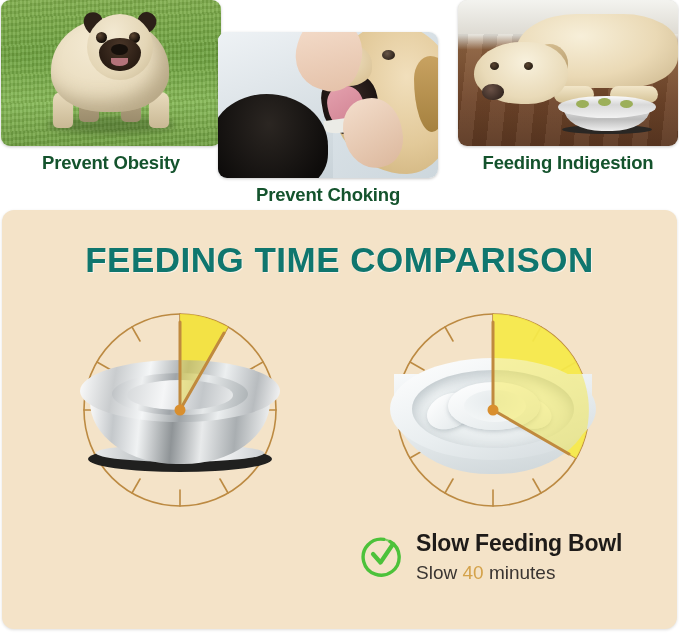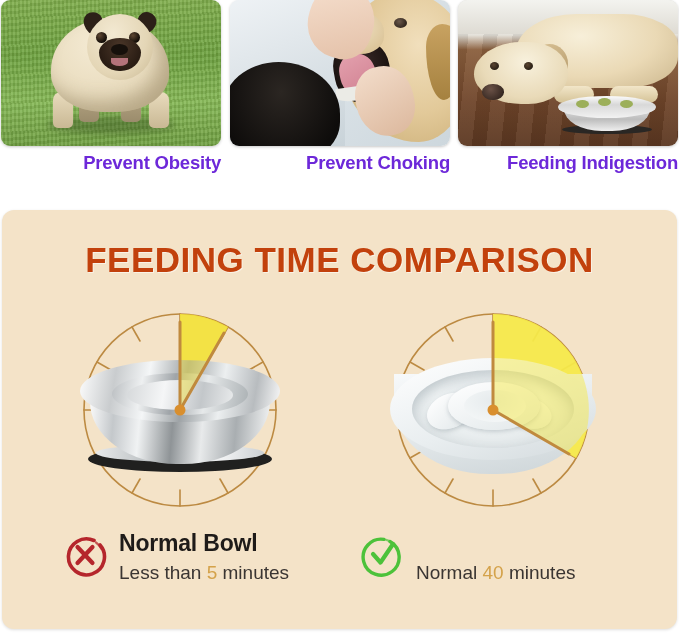--- a/index.html
+++ b/index.html
@@ -22,41 +22,41 @@
     width: 679px;
     height: 192px;
   }
   .photo-cell {
     position: absolute;
     top: 0;
     width: 220px;
     height: 146px;
   }
   .photo-cell.c1 { left: 1px; }
-  .photo-cell.c2 { left: 230px; }
+  .photo-cell.c2 { left: 218px; margin-top: 32px; }
   .photo-cell.c3 { left: 458px; }
 
   .photo {
     position: absolute;
     left: 0; top: 0;
     width: 100%;
     height: 100%;
     border-radius: 9px;
     overflow: hidden;
     box-shadow: 0 1px 3px rgba(0,0,0,0.22);
   }
   .photo-caption {
     position: absolute;
     top: 152px;
     left: 0;
     width: 100%;
-    text-align: right;
+    text-align: center;
     font-size: 18.5px;
     font-weight: bold;
-    color: #6d28d9;
+    color: #14532d;
     letter-spacing: -0.2px;
     white-space: nowrap;
   }
 
   
   .ph-grass {
     position: absolute; inset: 0;
     background:
       repeating-linear-gradient(88deg, rgba(255,255,255,0.07) 0 2px, rgba(0,0,0,0.05) 2px 4px),
       repeating-linear-gradient(175deg, rgba(0,0,0,0.06) 0 3px, rgba(255,255,255,0.05) 3px 6px),
@@ -329,21 +329,21 @@
   }
   .panel-title {
     position: absolute;
     top: 30px;
     left: 0;
     width: 100%;
     text-align: center;
     font-size: 35px;
     font-weight: bold;
     letter-spacing: 0.5px;
-    color: #c2410c;
+    color: #0f766e;
     text-shadow: 1px 1px 0 rgba(255,255,255,0.55);
   }
 
   .dial-wrap {
     position: absolute;
     top: 94px;
     width: 246px;
     height: 212px;
   }
   .dial-wrap.left  { left: 55px; }
@@ -613,41 +613,28 @@
     </div>
 
     <svg class="dial-svg" width="246" height="212" viewBox="0 0 246 212">
       <path d="M123 106 L123 10 A96 96 0 0 1 206 154 Z" fill="#f6e94a" fill-opacity="0.5"></path>
       <line x1="123" y1="106" x2="123" y2="18" stroke="#c08a3e" stroke-width="3" stroke-linecap="round"></line>
       <line x1="123" y1="106" x2="199" y2="150" stroke="#c08a3e" stroke-width="3" stroke-linecap="round"></line>
       <circle cx="123" cy="106" r="5.5" fill="#d98f2e"></circle>
     </svg>
   </div>
 
-  <div class="result left">
-    <svg class="result-icon" viewBox="0 0 44 44">
-      <path d="M37 12 A18 18 0 1 1 31 7.5" fill="none" stroke="#b5262c" stroke-width="3.6" stroke-linecap="round"></path>
-      <path d="M33 9.5 A17 17 0 0 1 38.5 16" fill="none" stroke="#b5262c" stroke-width="2.2" stroke-linecap="round" opacity="0.75"></path>
-      <path d="M14.5 14 L29.5 30" stroke="#b5262c" stroke-width="4.2" stroke-linecap="round"></path>
-      <path d="M29.5 14 L14.5 30" stroke="#b5262c" stroke-width="4.2" stroke-linecap="round"></path>
-    </svg>
-    <div class="result-name">Normal Bowl</div>
-    <div class="result-time">
-      <span>Less than</span>
-      <span class="hl">5</span>
-      <span>minutes</span>
-    </div>
-  </div>
 
   <div class="result right">
     <svg class="result-icon" viewBox="0 0 44 44">
       <path d="M30 8.5 A18 18 0 1 1 24 6.4" fill="none" stroke="#4cc23a" stroke-width="3.4" stroke-linecap="round"></path>
       <path d="M26 6.8 A17 17 0 0 1 35 13" fill="none" stroke="#4cc23a" stroke-width="2" stroke-linecap="round" opacity="0.7"></path>
       <path d="M13 21 L20.5 29.5 L33 11" fill="none" stroke="#4cc23a" stroke-width="4.2" stroke-linecap="round" stroke-linejoin="round"></path>
     </svg>
+    <div class="result-name">Slow Feeding Bowl</div>
     <div class="result-time">
-      <span>Normal</span>
+      <span>Slow</span>
       <span class="hl">40</span>
       <span>minutes</span>
     </div>
   </div>
 
 </div>
 
 </body></html>

